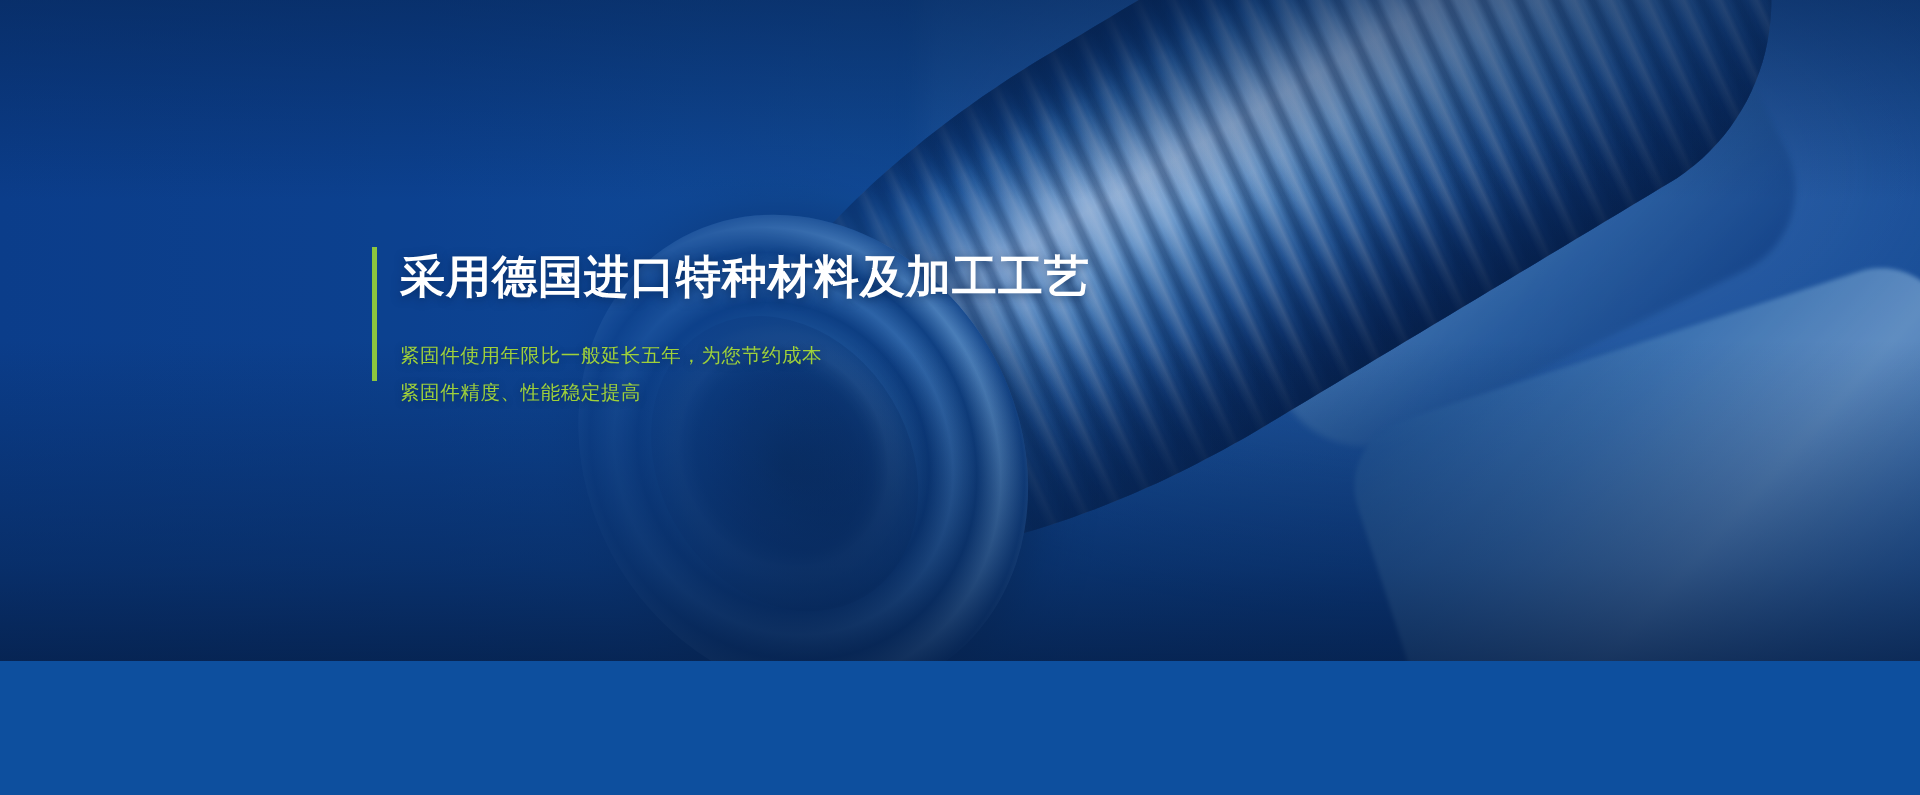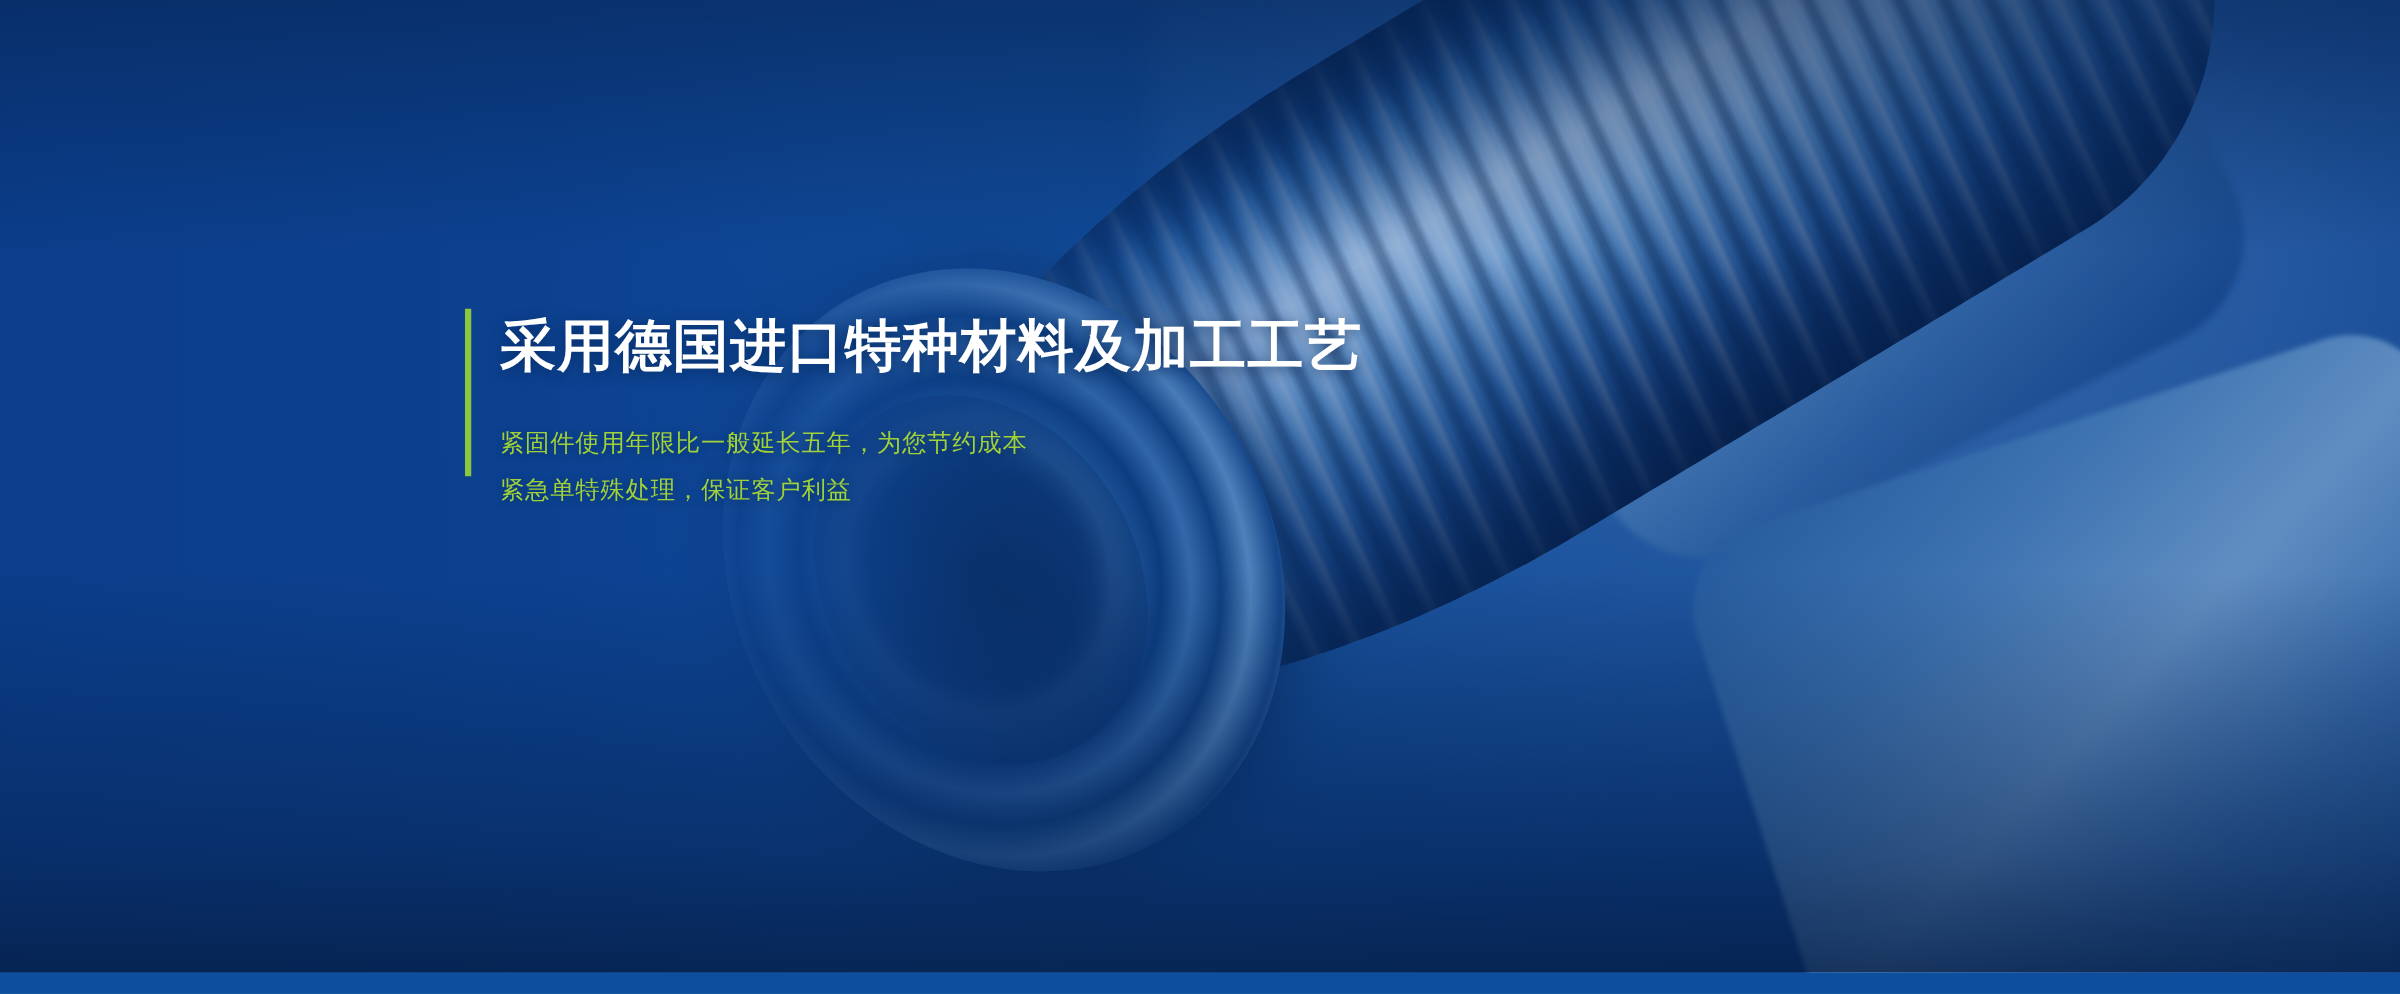--- a/index.html
+++ b/index.html
@@ -7,21 +7,21 @@
   html, body {
     width:1920px; height:795px;
     overflow:hidden;
     background:#0d4f9e;
     font-family:"Liberation Sans","DejaVu Sans",sans-serif;
   }
 
   .banner {
     position:relative;
     width:1920px;
-    height:778px;
+    height:661px;
     overflow:hidden;
     background:#13539f;
   }
 
   
   .photo-layer {
     position:absolute;
     inset:0;
     overflow:hidden;
   }
@@ -285,18 +285,18 @@
 
   <div class="content">
 
     <div class="headline-block">
       <div class="accent-bar"></div>
       <div class="headline-line">采用德国进口特种材料及加工工艺</div>
     </div>
 
     <div class="sub-block">
       <div class="sub-line">紧固件使用年限比一般延长五年，为您节约成本</div>
-      <div class="sub-line">紧急单特殊处理，保证客户利益</div>
+      <div class="sub-line">紧固件精度、性能稳定提高</div>
     </div>
 
   </div>
 
 </div>
 
 </body></html>

